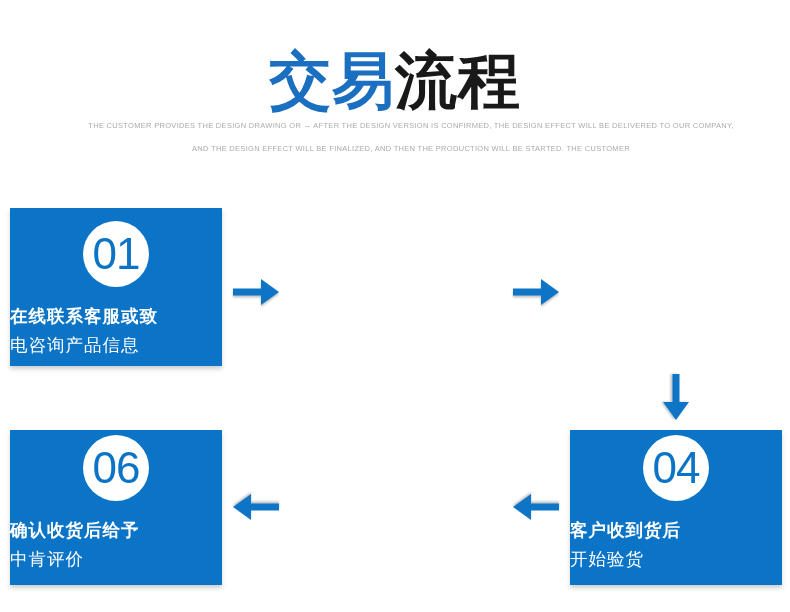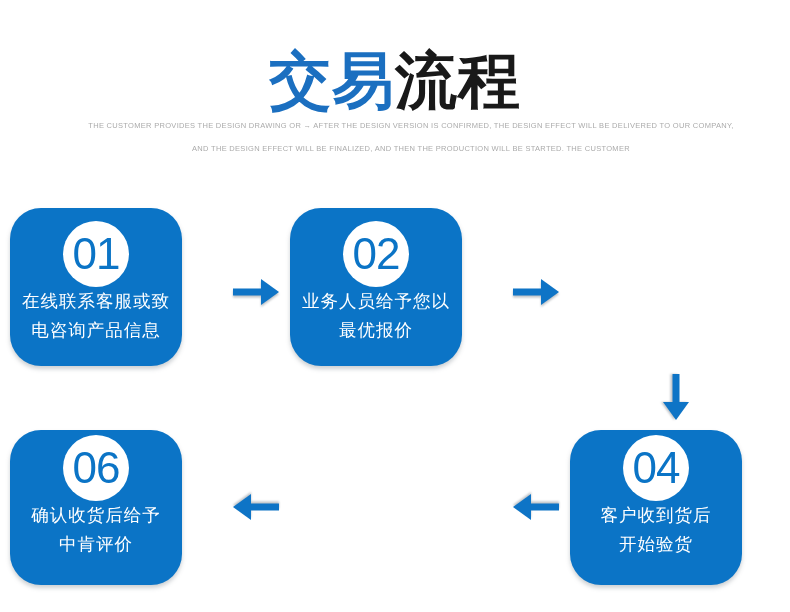--- a/index.html
+++ b/index.html
@@ -24,46 +24,45 @@
   
   .subtitle{
     position:absolute;left:16px;top:114px;width:100%;
     text-align:center;
     color:var(--subtitle_gray,#ababab);
     font-size:7.5px;line-height:23px;
     letter-spacing:.3px;
   }
   
   .step{
-    position:absolute;width:172px;
+    position:absolute;width:212px;
     background:var(--box_blue,#0b74c6);
-    color:#ffffff;text-align:center;
+    color:#ffffff;text-align:left;
     box-shadow:0 3px 4px rgba(110,120,130,.35);
-    border-radius:31px;
   }
   .r1{top:208px;height:158px;}
   .r2{top:430px;height:155px;}
   .c1{left:10px;} .c2{left:290px;} .c3{left:570px;}
   .circle{
     width:66px;height:66px;border-radius:50%;
     background:var(--circle_bg,#fff);
     margin:13px auto 0 auto;
     display:flex;align-items:center;justify-content:center;
   }
   .r2 .circle{margin-top:5px;}
   .num{
     color:var(--number_blue,#0b74c6);
     font-size:44px;font-weight:400;line-height:66px;
     letter-spacing:-1px;
   }
   .line{
     font-size:17.5px;line-height:29px;font-weight:500;
     letter-spacing:1px;white-space:nowrap;
   }
-  .line.first{margin-top:0;}
+  .line.first{margin-top:15px;font-weight:bold;}
   
   .arrow{
     position:absolute;width:48px;height:32px;
     color:var(--arrow_blue,#0e74c6);
     filter:drop-shadow(0 2px 1px rgba(90,100,110,.4));
   }
   .arrow svg{display:block;width:100%;height:100%;}
   .a-r1a{left:232px;top:276px;}
   .a-r1b{left:512px;top:276px;}
   .a-down{left:652px;top:381px;transform:rotate(90deg);}
@@ -90,27 +89,20 @@
     <div class="line">电咨询产品信息</div>
   </div>
 
   <div class="arrow a-r1a">
     <svg viewBox="0 0 48 32" fill="currentColor">
         <rect x="1" y="12.5" width="31" height="7"></rect>
         <path d="M29 3 L47 16 L29 29 Z"></path>
       </svg>
   </div>
 
-  <div class="step r1 c2">
-    <div class="circle">
-      <span class="num">02</span>
-    </div>
-    <div class="line first">业务人员给予您以</div>
-    <div class="line">最优报价</div>
-  </div>
 
   <div class="arrow a-r1b">
     <svg viewBox="0 0 48 32" fill="currentColor">
         <rect x="1" y="12.5" width="31" height="7"></rect>
         <path d="M29 3 L47 16 L29 29 Z"></path>
       </svg>
   </div>
 
 
   <div class="arrow a-down">

